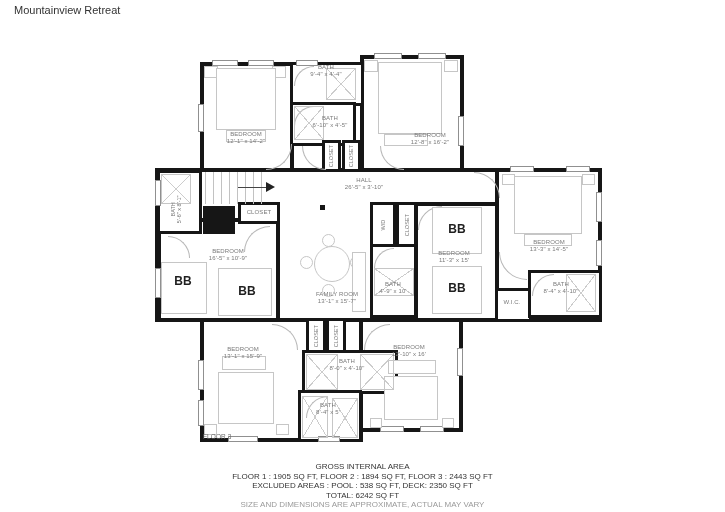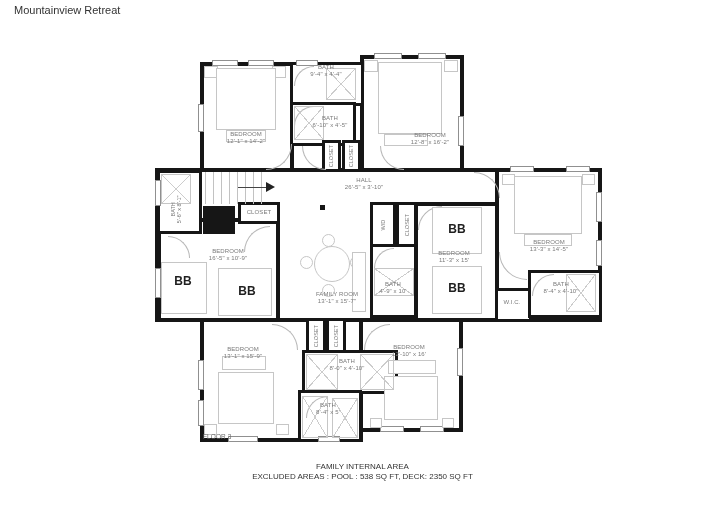--- a/index.html
+++ b/index.html
@@ -258,15 +258,18 @@
   <div class="lbl" style="left:369px;top:344px;width:80px;">
     <div>BEDROOM</div>
     <div>12'-10" x 16'</div>
   </div>
   <div class="lbl" style="left:203px;top:433px;width:50px;text-align:left;font-size:6.5px;color:#6b6b6b;">
     <div>FLOOR 3</div>
   </div>
 </div>
 
 <div class="footer">
-  <div>FAMILY INTERNAL AREA</div>
+  <div>GROSS INTERNAL AREA</div>
+  <div>FLOOR 1 : 1905 SQ FT, FLOOR 2 : 1894 SQ FT, FLOOR 3 : 2443 SQ FT</div>
   <div>EXCLUDED AREAS : POOL : 538 SQ FT, DECK: 2350 SQ FT</div>
+  <div>TOTAL: 6242 SQ FT</div>
+  <div class="muted">SIZE AND DIMENSIONS ARE APPROXIMATE, ACTUAL MAY VARY</div>
 </div>
 
 </body></html>

